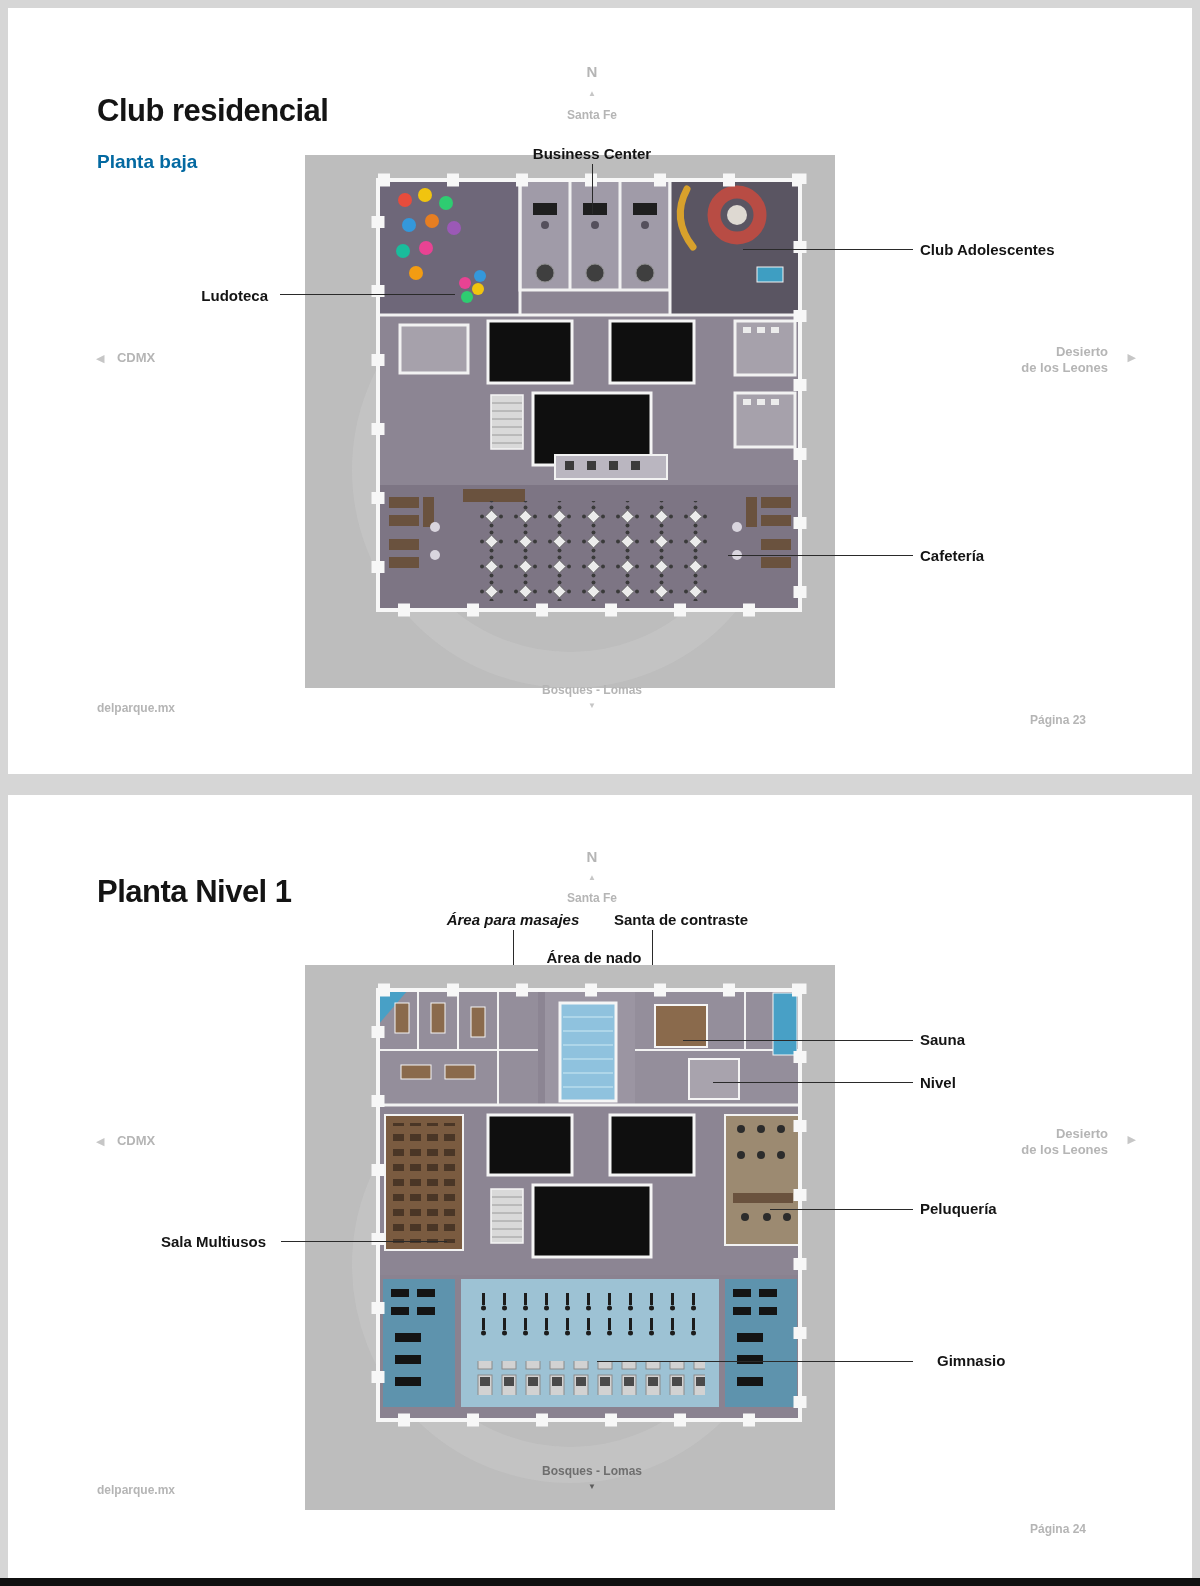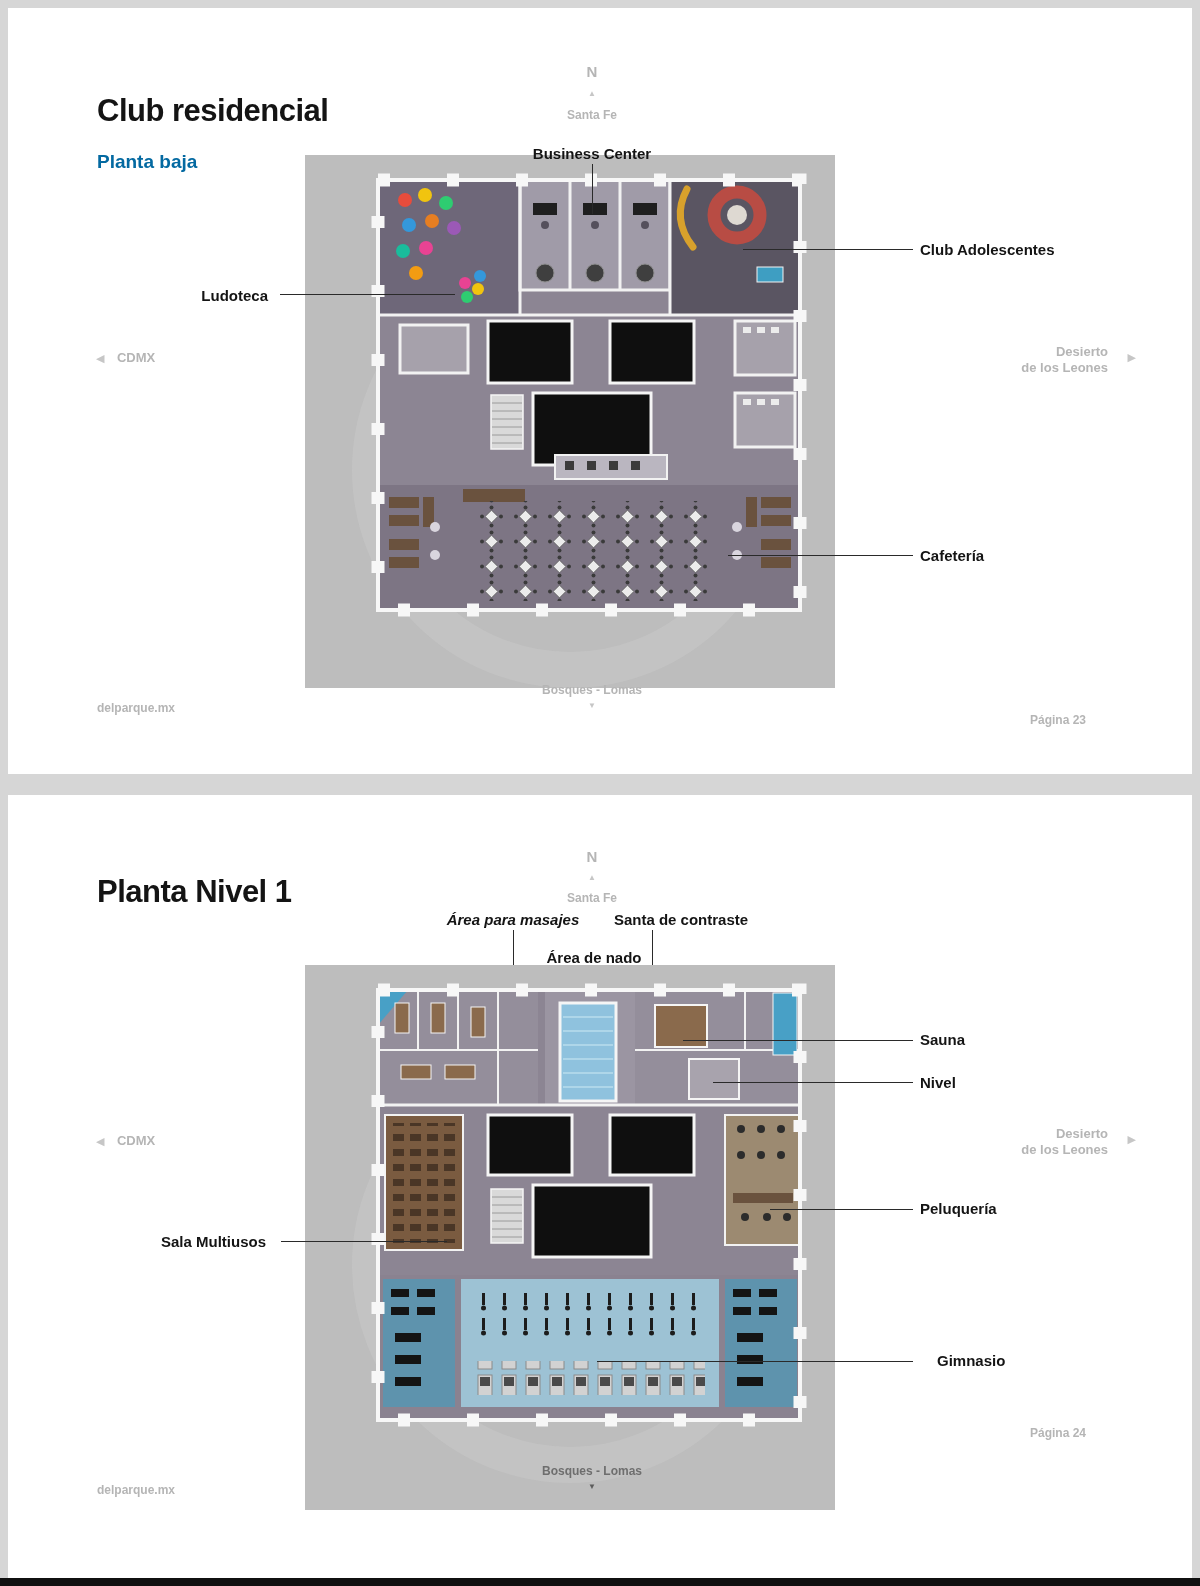--- a/index.html
+++ b/index.html
@@ -348,17 +348,17 @@
     <div class="navlbl right" style="width:108px;float:left;line-height:16px;">
       <div>Desierto</div>
       <div>de los Leones</div>
     </div>
     <span class="arrow" style="float:right;margin-top:8px;">▶</span>
   </div>
 
   <div class="abs muted over-plan center" style="left:522px;top:1464px;width:140px;color:#6e6e6e;">Bosques - Lomas</div>
   <div class="abs arrow arrow--sm center" style="left:522px;top:1481px;width:140px;color:#5c5c5c;">▼</div>
   <div class="abs muted" style="left:97px;top:1483px;">delparque.mx</div>
-  <div class="abs muted right" style="left:990px;top:1426px;width:96px;">Página 24</div>
+  <div class="abs muted right" style="left:990px;top:1522px;width:96px;">Página 24</div>
 
   <div class="bottom-bar"></div>
 
 </div>
 
 </body></html>

